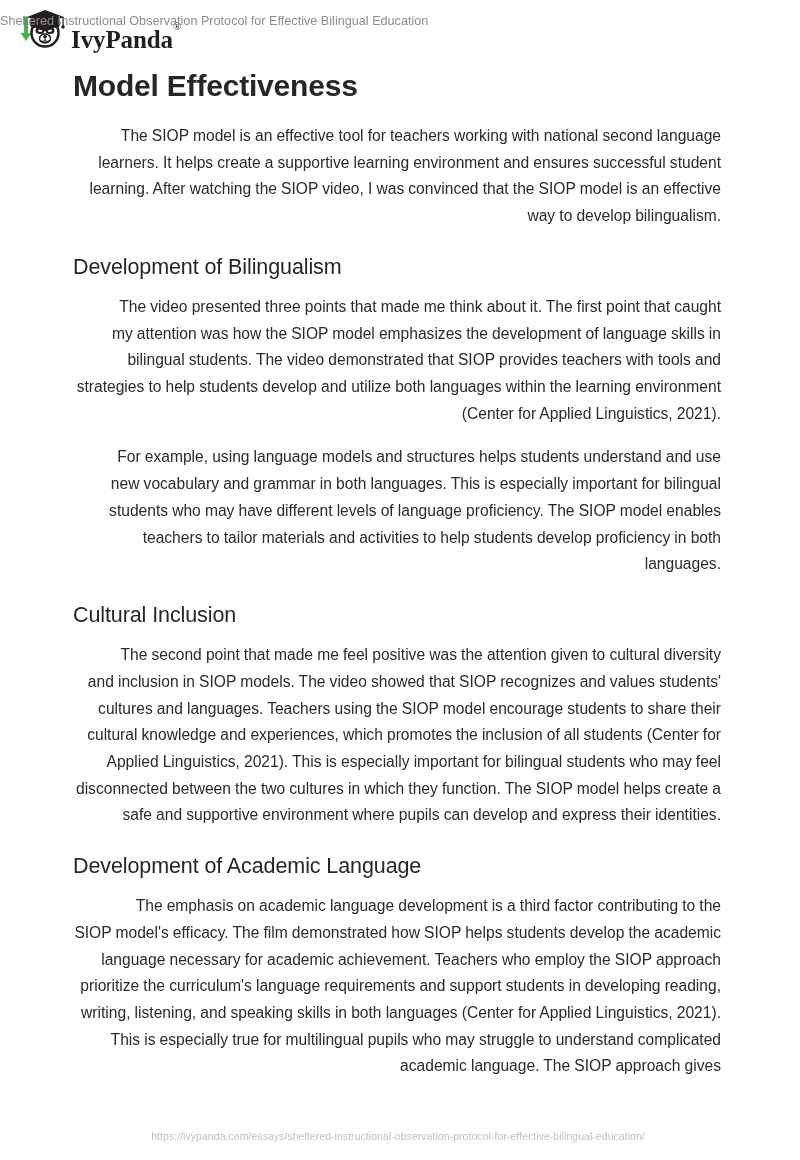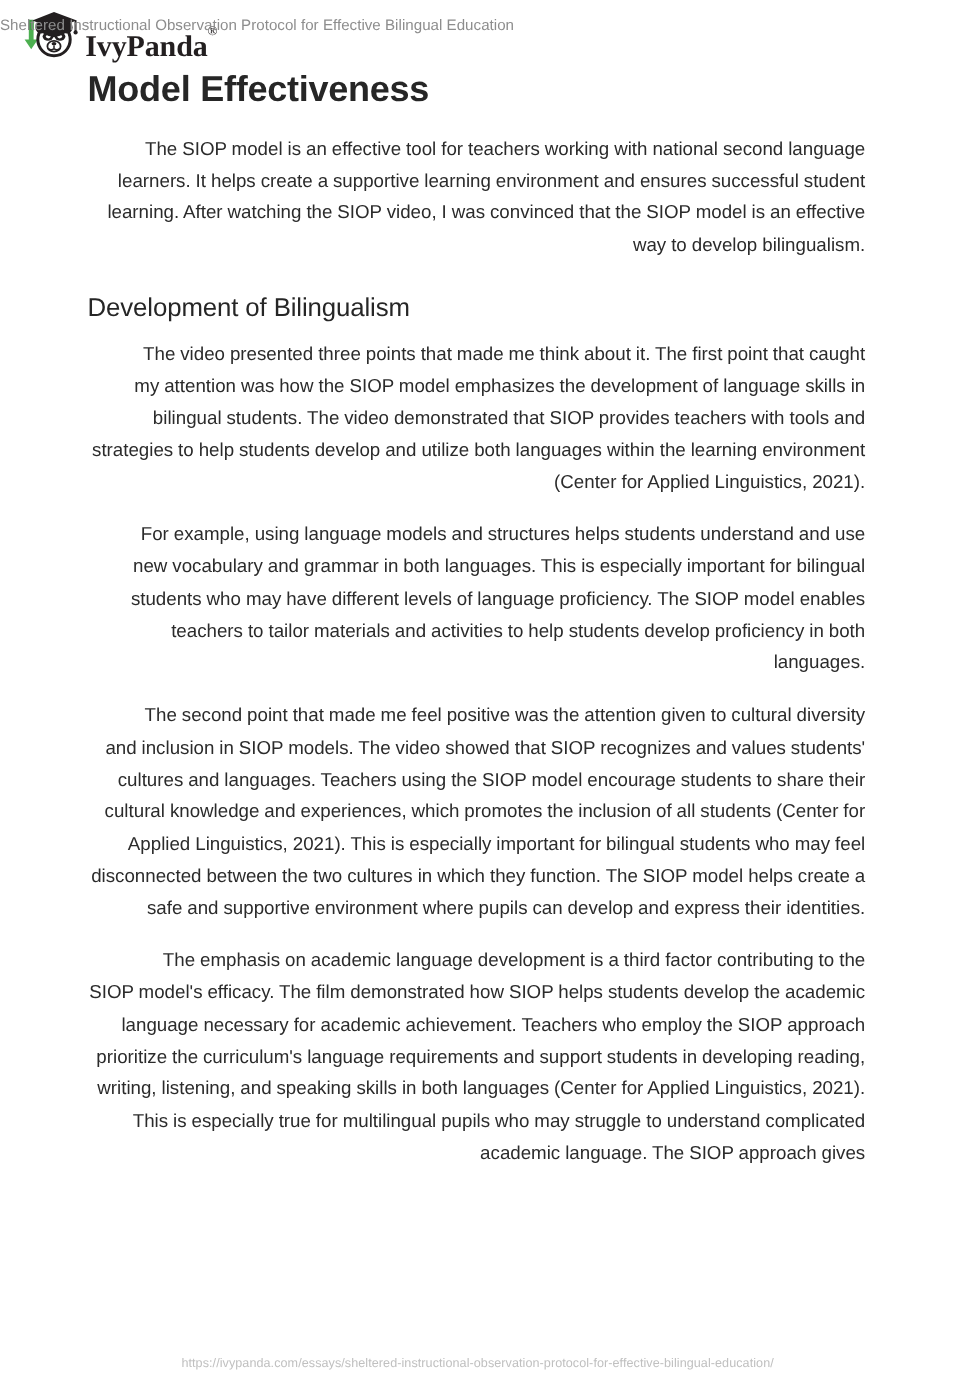--- a/index.html
+++ b/index.html
@@ -65,21 +65,21 @@
     color: #8d8d8d;
     font-family: "Liberation Sans", sans-serif;
     white-space: nowrap;
     letter-spacing: 0.02px;
   }
 
   
   .doc {
     position: absolute;
     left: 73px;
-    top: 57px;
+    top: 68px;
     width: 648px;
   }
 
   h1.doc-title {
     font-size: 30px;
     font-weight: bold;
     line-height: 1.2;
     margin: 0 0 19px 0;
     color: #262626;
     letter-spacing: -0.2px;
@@ -164,20 +164,22 @@
   <div class="header-title">Sheltered Instructional Observation Protocol for Effective Bilingual Education</div>
 </div>
 
 <main class="doc">
   <h1 class="doc-title">Model Effectiveness</h1>
   <div id="doc-blocks">
       <p class="para">The SIOP model is an effective tool for teachers working with national second language learners. It helps create a supportive learning environment and ensures successful student learning. After watching the SIOP video, I was convinced that the SIOP model is an effective way to develop bilingualism.</p>
       <h2 class="section-title">Development of Bilingualism</h2>
       <p class="para">The video presented three points that made me think about it. The first point that caught my attention was how the SIOP model emphasizes the development of language skills in bilingual students. The video demonstrated that SIOP provides teachers with tools and strategies to help students develop and utilize both languages within the learning environment (Center for Applied Linguistics, 2021).</p>
       <p class="para">For example, using language models and structures helps students understand and use new vocabulary and grammar in both languages. This is especially important for bilingual students who may have different levels of language proficiency. The SIOP model enables teachers to tailor materials and activities to help students develop proficiency in both languages.</p>
+      <h2 class="section-title">Cultural Inclusion</h2>
       <p class="para">The second point that made me feel positive was the attention given to cultural diversity and inclusion in SIOP models. The video showed that SIOP recognizes and values students' cultures and languages. Teachers using the SIOP model encourage students to share their cultural knowledge and experiences, which promotes the inclusion of all students (Center for Applied Linguistics, 2021). This is especially important for bilingual students who may feel disconnected between the two cultures in which they function. The SIOP model helps create a safe and supportive environment where pupils can develop and express their identities.</p>
+      <h2 class="section-title">Development of Academic Language</h2>
       <p class="para">The emphasis on academic language development is a third factor contributing to the SIOP model's efficacy. The film demonstrated how SIOP helps students develop the academic language necessary for academic achievement. Teachers who employ the SIOP approach prioritize the curriculum's language requirements and support students in developing reading, writing, listening, and speaking skills in both languages (Center for Applied Linguistics, 2021). This is especially true for multilingual pupils who may struggle to understand complicated academic language. The SIOP approach gives</p>
     </div>
 </main>
 
 <div class="page-footer">
   <div class="footer-url">https://ivypanda.com/essays/sheltered-instructional-observation-protocol-for-effective-bilingual-education/</div>
 </div>
 
 </body></html>

